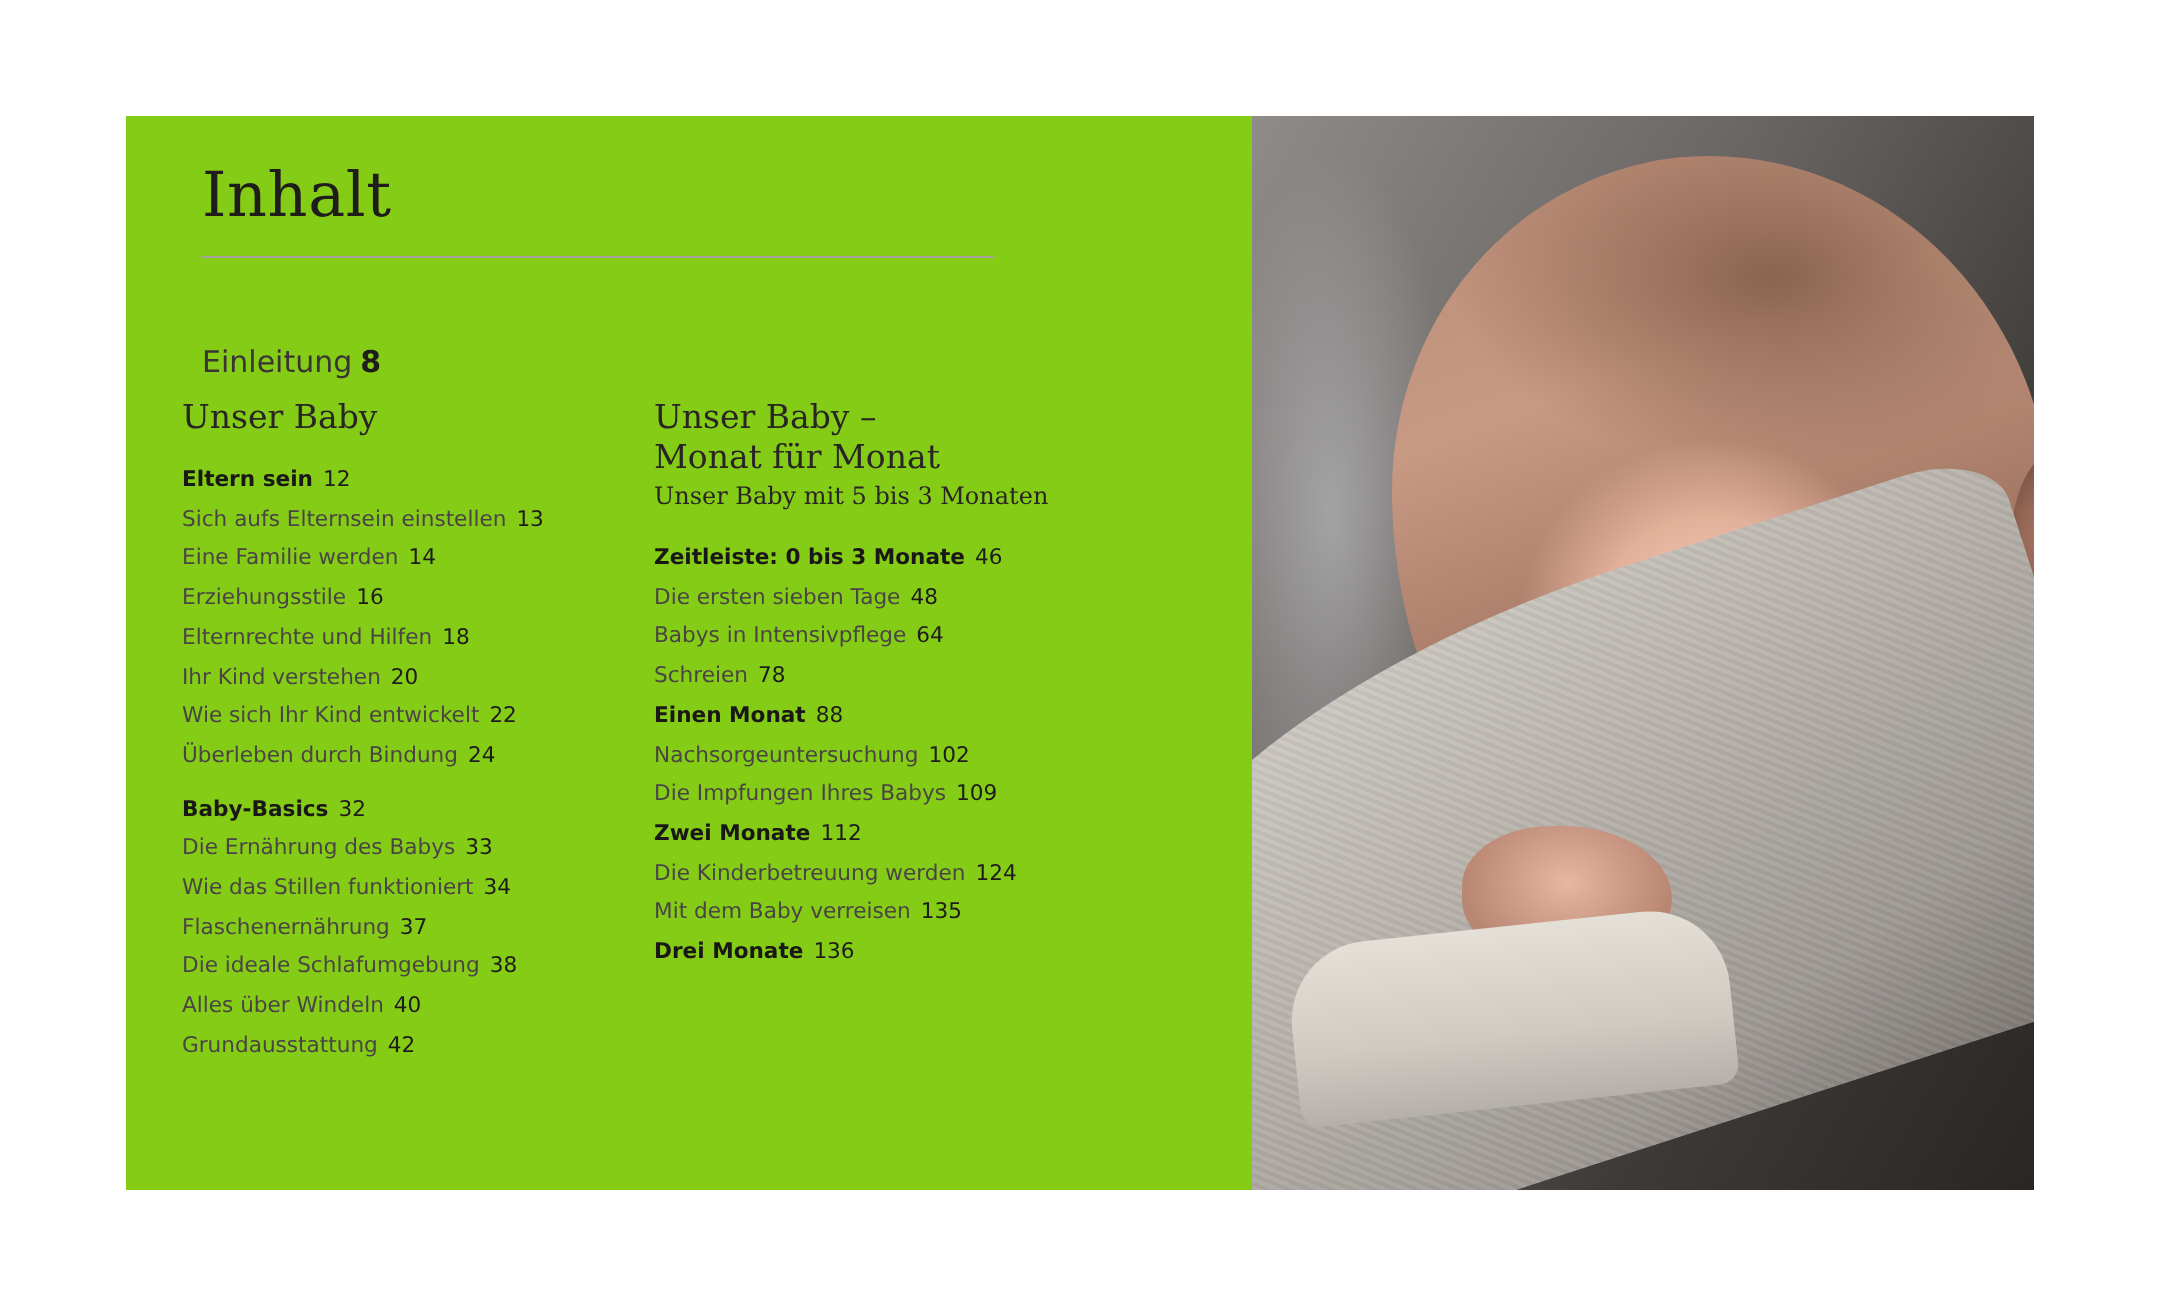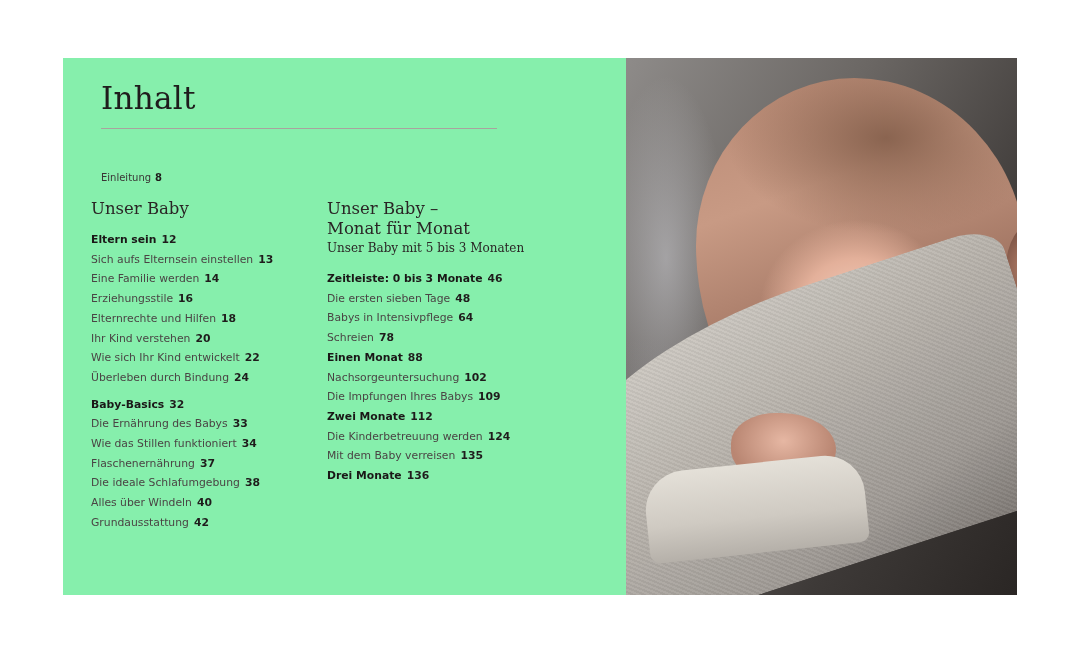--- a/index.html
+++ b/index.html
@@ -11,21 +11,21 @@
     font-family: "DejaVu Sans", sans-serif;
   }
   .spread {
     position: absolute;
     left: 63px; top: 58px;
     width: 954px; height: 537px;
     display: flex;
   }
   .page-left {
     width: 625px; height: 537px;
-    background: #86efac;
+    background: #84cc16;
     position: relative;
   }
   .title {
     position: absolute;
     left: 38px; top: 22px;
     margin: 0;
     font-family: "DejaVu Serif", serif;
     font-weight: normal;
     font-size: 31px;
     color: #1f1c1c;
@@ -33,21 +33,21 @@
   }
   .rule {
     position: absolute;
     left: 38px; top: 70px;
     width: 396px; height: 1px;
     background: #a9a39e;
   }
   .intro {
     position: absolute;
     left: 38px; top: 114px;
-    font-size: 10px;
+    font-size: 15px;
     color: #3a3535;
   }
   .num { color: #1f1c1c; font-weight: bold; margin-left: 4px; }
   .col {
     position: absolute;
     top: 141px;
   }
   .col-1 { left: 28px; width: 180px; }
   .col-2 { left: 228px; width: 230px; margin-left: 36px; }
   .section-title {
@@ -66,21 +66,21 @@
     margin-bottom: 14px;
   }
   ul { list-style: none; margin: 0; padding: 0; }
   li {
     font-size: 10.8px;
     color: #4a4444;
     line-height: 19.7px;
     white-space: nowrap;
   }
   li.bold { color: #1a1717; font-weight: bold; }
-  li .n { color: #1f1c1c; font-weight: bold; margin-left: 5px; }
+  li .n { color: #1f1c1c; font-weight: normal; margin-left: 5px; }
   .gap { height: 7px; }
   .page-right {
     width: 434px; height: 537px;
     position: relative;
     overflow: hidden;
     background: #5e5a57;
   }
   .photo-bg {
     position: absolute; inset: 0;
     background:

